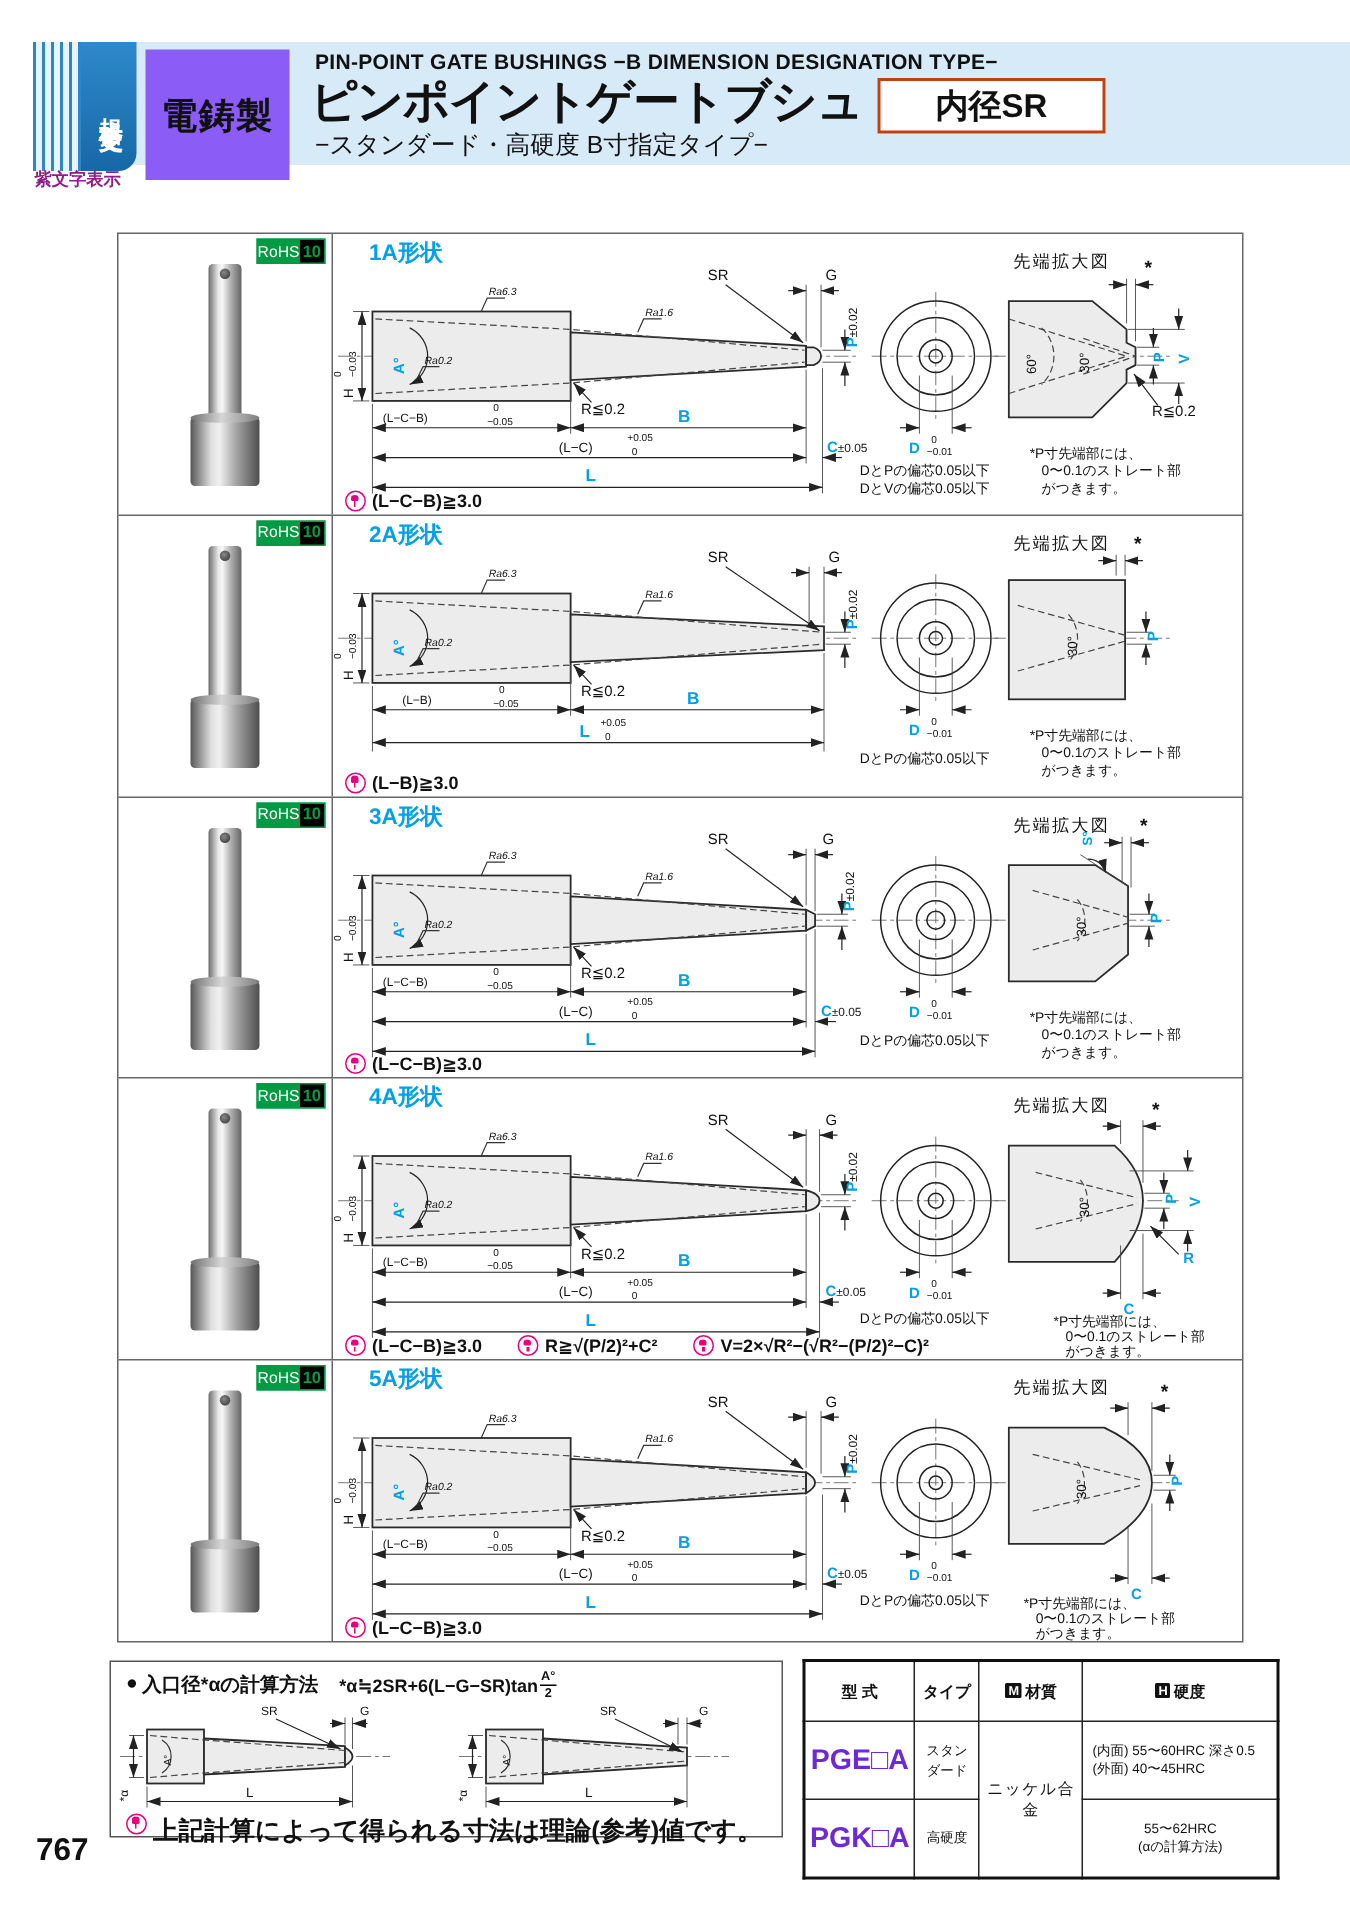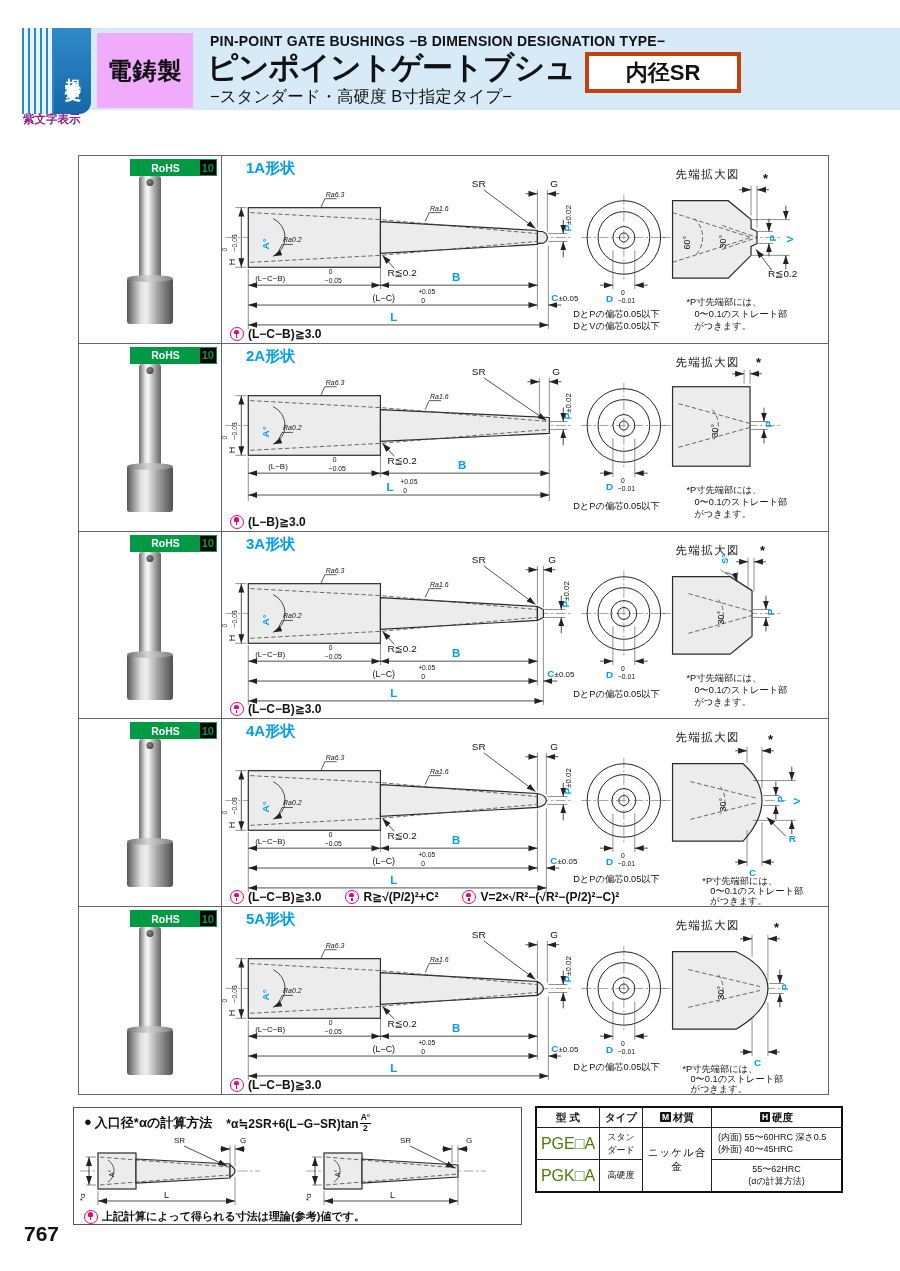--- a/index.html
+++ b/index.html
@@ -3,41 +3,41 @@
 <meta charset="utf-8">
 <style>
   html,body{margin:0;padding:0;background:#fff}
   body{width:900px;height:1271px;position:relative;font-family:"Liberation Sans","DejaVu Sans",sans-serif;color:#111;overflow:hidden}
   
   .band{position:absolute;left:22px;top:28px;width:878px;height:82px;background:#d7eaf7}
   .stripes{position:absolute;left:22px;top:28px;width:32px;height:86px;background:repeating-linear-gradient(90deg,#2e86c8 0 2px,#e8f4fb 2px 6px)}
   .tab{position:absolute;left:54px;top:28px;width:37px;height:86px;background:linear-gradient(180deg,#2f89ca,#1668a8);border-radius:0 0 12px 0;display:flex;align-items:center;justify-content:center}
   .tab span{writing-mode:vertical-rl;text-orientation:upright;color:#fff;font-weight:bold;font-size:16px;letter-spacing:3px}
   .purple{position:absolute;left:23px;top:112px;font-size:11.5px;font-weight:bold;color:#8d1d87}
-  .matbox{position:absolute;left:97px;top:33px;width:96px;height:75px;background:#f0abfc;display:flex;align-items:center;justify-content:center;font-size:24px;font-weight:bold;letter-spacing:1px}
+  .matbox{position:absolute;left:97px;top:33px;width:96px;height:87px;background:#8b5cf6;display:flex;align-items:center;justify-content:center;font-size:24px;font-weight:bold;letter-spacing:1px}
   .t-en{position:absolute;left:210px;top:33px;font-size:14px;font-weight:bold;letter-spacing:.2px}
   .t-ja{position:absolute;left:207px;top:47px;font-size:31px;font-weight:bold;letter-spacing:-1px}
-  .bore{position:absolute;left:585px;top:52px;width:148px;height:33px;background:#fff;border:4px solid #c2410c;display:flex;align-items:center;justify-content:center;font-size:22px;font-weight:bold}
+  .bore{position:absolute;left:585px;top:52px;width:148px;height:33px;background:#fff;border:2px solid #c2410c;display:flex;align-items:center;justify-content:center;font-size:22px;font-weight:bold}
   .t-sub{position:absolute;left:210px;top:86px;font-size:16.5px;font-weight:normal}
   
   .grid{position:absolute;left:78px;top:155px;width:749px;height:938px;border:1.5px solid #666;display:flex;flex-direction:column;background:#fff}
   .row{flex:1;display:flex;border-bottom:1px solid #666;position:relative}
   .row:last-child{border-bottom:none}
   .cell-photo{width:142px;border-right:1px solid #666;position:relative}
   .cell-draw{flex:1;position:relative}
   .shape-label{position:absolute;left:24px;top:3px;color:#00a0e9;font-size:15px;font-weight:bold;z-index:2}
   .draw{position:absolute;left:0;top:0;width:100%;height:100%}
   .notes{position:absolute;left:8px;bottom:2px;display:flex;align-items:center;font-size:12px;font-weight:bold;white-space:nowrap;z-index:2}
   .note{display:flex;align-items:center;margin-right:24px}
   .micon{display:inline-block;width:12px;height:12px;border:1.6px solid #e6007e;border-radius:50%;position:relative;margin-right:4px;flex:none}
   .micon::before{content:"";position:absolute;left:2.6px;top:1.8px;width:5px;height:4.2px;background:#e6007e;border-radius:50% 50% 25% 25%}
   .micon::after{content:"";position:absolute;left:4.8px;top:6.4px;width:1.7px;height:3.4px;background:#e6007e}
   
   .rohs{position:absolute;top:3px;right:4px;display:flex;align-items:stretch;border:1.5px solid #009a44;background:#009a44;height:15px;z-index:2}
-  .rohs-l{color:#fff;font-weight:bold;font-size:10.5px;padding:0 20px;display:flex;align-items:center}
+  .rohs-l{color:#fff;font-weight:normal;font-size:10.5px;padding:0 0;display:flex;align-items:center}
   .rohs-n{background:#000000;color:#009a44;font-weight:bold;font-size:11px;padding:0 2px;display:flex;align-items:center}
   
   .pin{position:absolute;left:50%;top:12px;transform:translateX(-50%);width:60px;height:164px}
   .pin .shaft{position:absolute;left:50%;transform:translateX(-50%);top:8px;width:22px;height:104px;background:linear-gradient(90deg,#6d6d6d,#e9e9e9 30%,#f7f7f7 42%,#b3b3b3 66%,#656565);border-radius:3px 3px 1px 1px}
   .pin .shaft::before{content:"";position:absolute;top:3px;left:50%;transform:translateX(-50%);width:7px;height:7px;border-radius:50%;background:radial-gradient(circle at 40% 40%,#888,#2e2e2e)}
   .pin .base{position:absolute;left:50%;transform:translateX(-50%);top:110px;width:46px;height:46px;background:linear-gradient(90deg,#575757,#dfdfdf 30%,#f0f0f0 42%,#a5a5a5 66%,#4f4f4f);border-radius:3px}
   .pin .base::before{content:"";position:absolute;top:-3px;left:0;width:100%;height:7px;border-radius:50%;background:linear-gradient(90deg,#6f6f6f,#d6d6d6 45%,#7c7c7c)}
   
   svg text{font-family:"Liberation Sans","DejaVu Sans",sans-serif;font-size:9px;fill:#111}
   svg .t7{font-size:6.8px} svg .t8{font-size:8px} svg .t9{font-size:9px} svg .t10{font-size:10px}
@@ -58,25 +58,25 @@
   svg .me{stroke:#222;stroke-width:.8;fill:none;marker-end:url(#me)}
   
   .fbox{position:absolute;left:73px;top:1107px;width:447px;height:116px;border:1.5px solid #555;background:#fff}
   .fb-title{display:flex;align-items:flex-start;padding:6px 0 0 10px;font-weight:bold;font-size:13px}
   .fb-bullet{margin-right:3px}
   .fb-formula{display:flex;align-items:center;font-weight:bold;font-size:12px;margin-left:14px}
   .frac{display:inline-flex;flex-direction:column;align-items:center;font-size:8.5px;line-height:1.15;margin-left:1px;transform:translateY(-1px)}
   .frac i{font-style:normal}
   .frac i:first-child{border-bottom:1px solid #000;padding:0 1px}
   .fb-diagrams{display:flex;margin-top:-2px}
-  .fb-note{display:flex;align-items:flex-end;font-size:11px;font-weight:bold;padding-left:10px;margin-top:-4px}
+  .fb-note{display:flex;align-items:flex-start;font-size:17px;font-weight:bold;padding-left:10px;margin-top:-4px}
   .spec{position:absolute;left:535px;top:1106px;border-collapse:collapse;border:2px solid #111;background:#fff}
-  .spec th,.spec td{border:1px solid #222;padding:1px 3px;text-align:center;vertical-align:middle}
+  .spec th,.spec td{border:1px solid #222;padding:11px 3px;text-align:center;vertical-align:middle}
   .spec th{font-size:10.5px;font-weight:bold;height:17px}
-  .spec .model{color:#4d7c0f;font-weight:normal;font-size:16px;width:56px;height:29px}
+  .spec .model{color:#6d28d9;font-weight:bold;font-size:19px;width:56px;height:29px}
   .spec .typ{font-size:9px;width:36px}
   .spec .mat{font-size:10.5px;width:62px;letter-spacing:1px}
   .spec .hard{font-size:9px;width:120px;line-height:1.3;text-align:left;padding-left:6px}
   .spec .hard.c{text-align:center;padding-left:3px}
   .sq{display:inline-block;background:#111;color:#fff;font-size:8.5px;font-weight:bold;padding:0 2px;margin-right:2px;border-radius:1px;vertical-align:1px}
   .pageno{position:absolute;left:24px;top:1222px;font-size:21px;font-weight:bold}
 </style>
 </head>
 <body>
 

